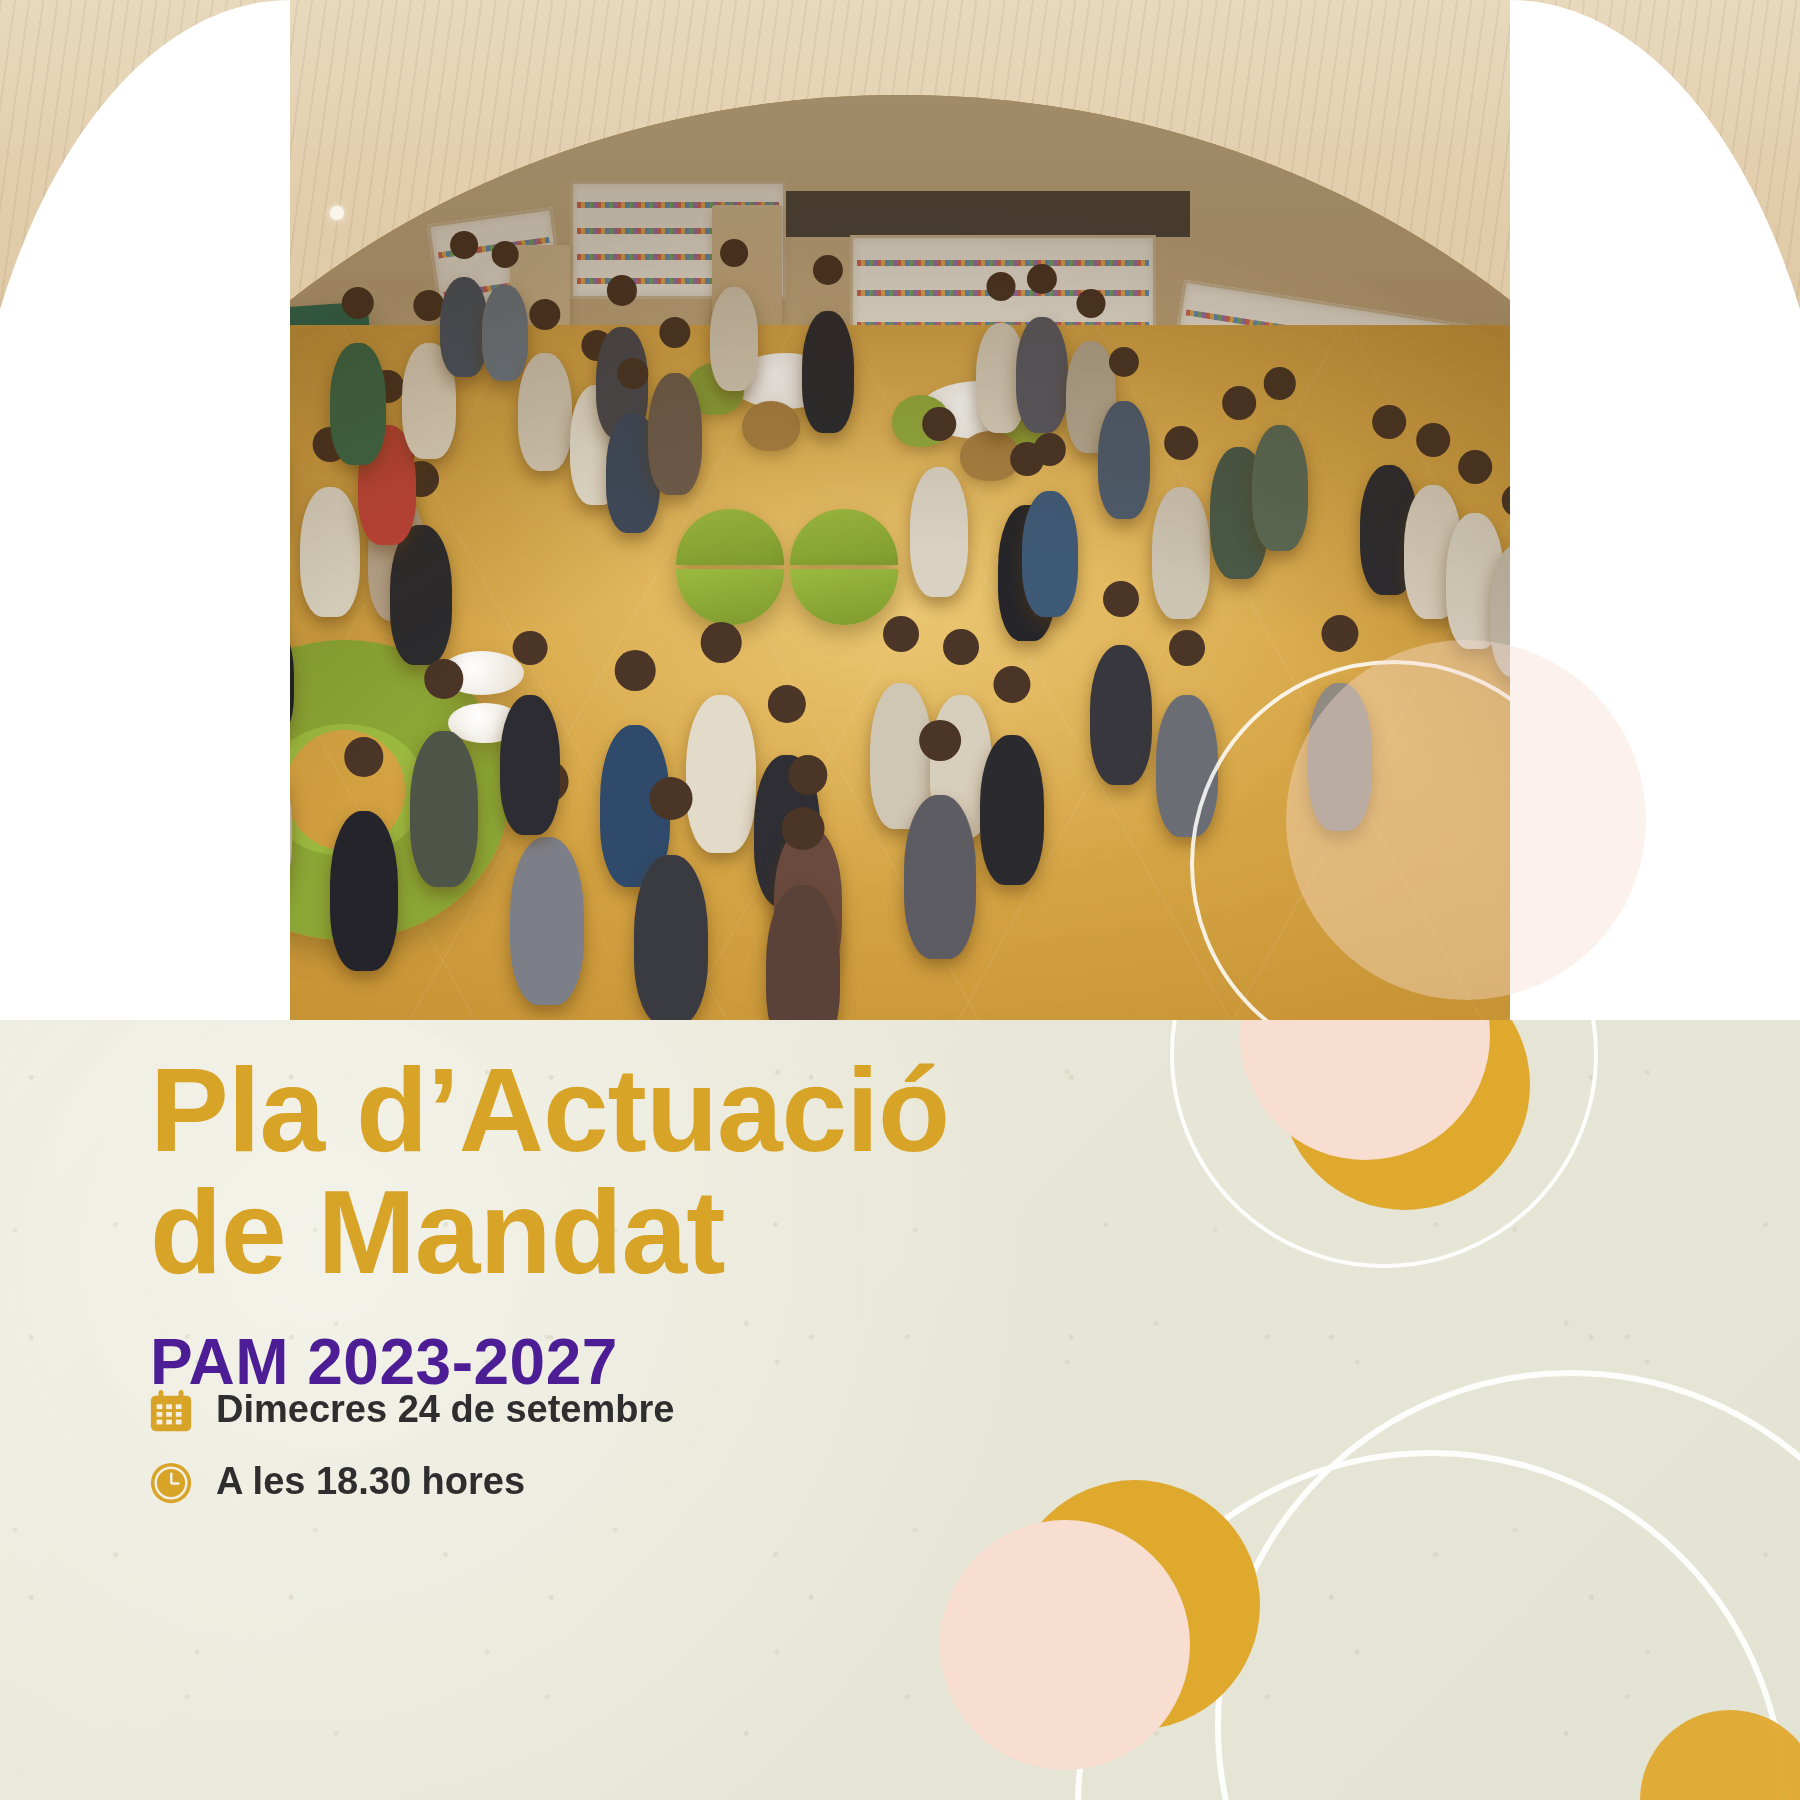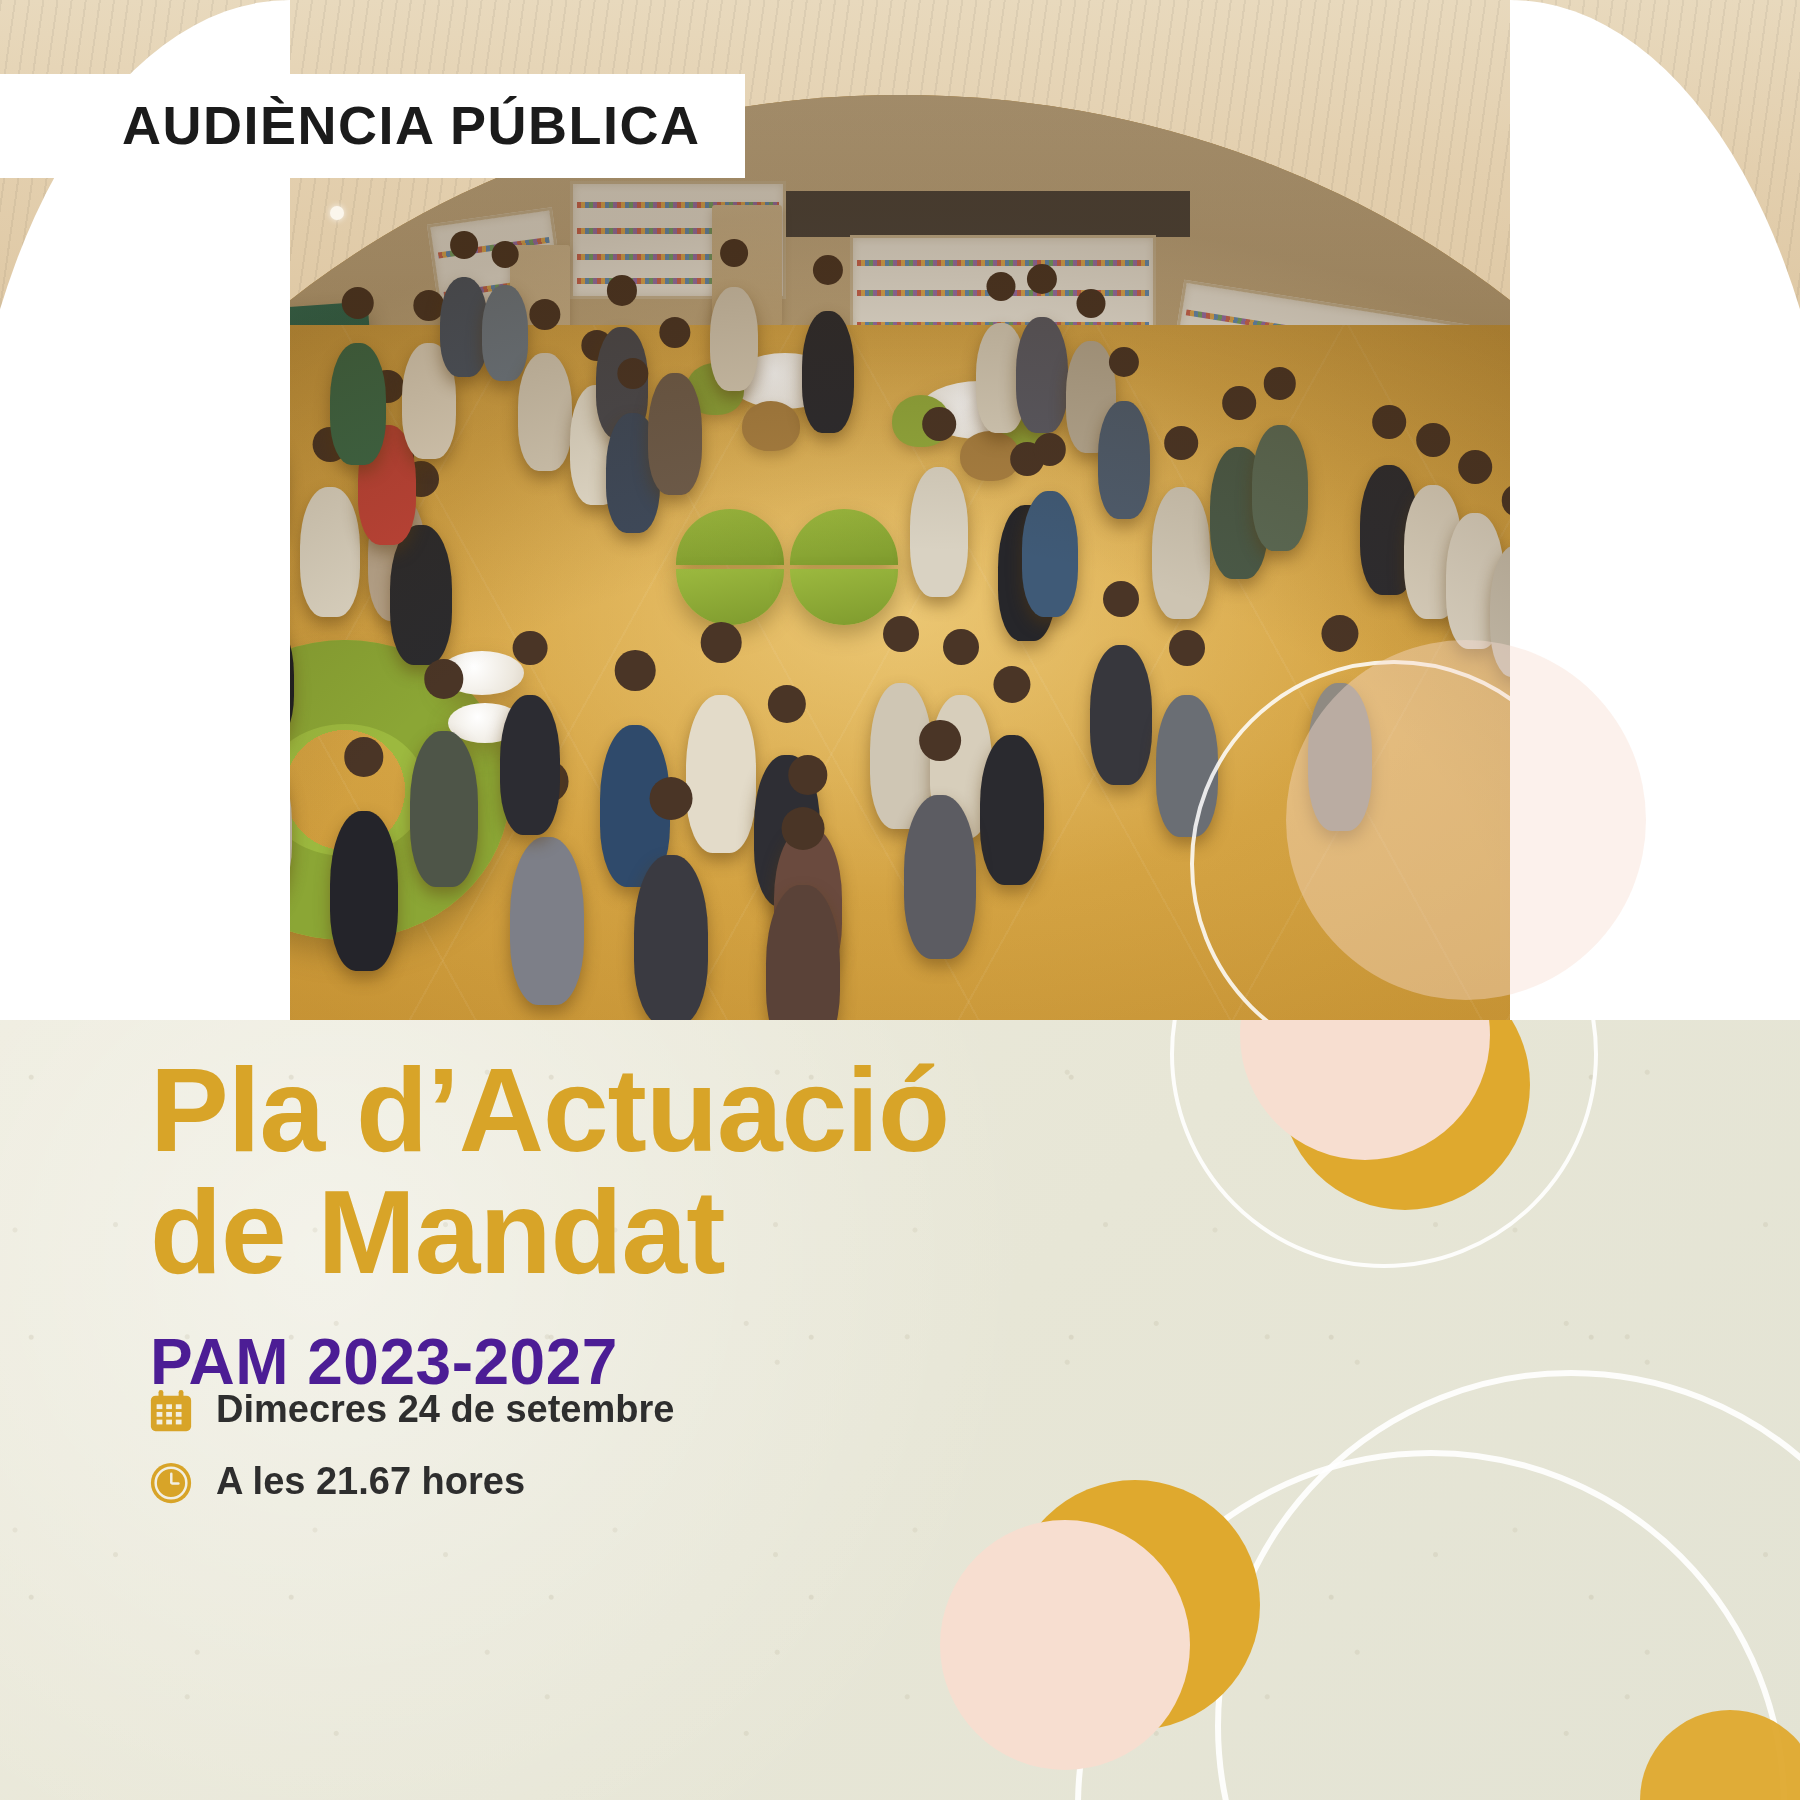--- a/index.html
+++ b/index.html
@@ -454,23 +454,20 @@
       <div class="photo-vignette"></div>
     </div>
 
     <div class="side-wedge left"></div>
     <div class="side-wedge right"></div>
 
     <div class="deco deco-ring" style="left:1190px; top:660px; width:400px; height:400px; border-color: rgba(255,255,255,0.85);"></div>
     <div class="deco deco-disc-peach-soft" style="left:1286px; top:640px; width:360px; height:360px; opacity:.55;"></div>
   </div>
 
-  <div class="kicker">
-    <span>AUDIÈNCIA PÚBLICA</span>
-  </div>
 
   <div class="bottom">
     <div class="paper-speckle"></div>
 
     <div class="deco deco-disc-gold" style="left:1280px; top:-60px; width:250px; height:250px;"></div>
     <div class="deco deco-disc-peach" style="left:1240px; top:-110px; width:250px; height:250px;"></div>
     <div class="deco deco-ring" style="left:1170px; top:-180px; width:420px; height:420px;"></div>
 
     <div class="deco deco-ring" style="left:1215px; top:350px; width:700px; height:700px; border-width:6px;"></div>
     <div class="deco deco-ring" style="left:1075px; top:430px; width:700px; height:700px; border-width:6px;"></div>
@@ -512,19 +509,19 @@
 
     <div class="info-row">
       <div class="info-icon">
         <svg viewBox="0 0 48 48" width="46" height="46" aria-hidden="true">
           <circle cx="24" cy="24" r="21" fill="#d8a428"></circle>
           <circle cx="24" cy="24" r="16" fill="none" stroke="#f2efe2" stroke-width="2.6"></circle>
           <rect x="23" y="13" width="2.6" height="12" rx="1.3" fill="#f2efe2"></rect>
           <rect x="24" y="23.2" width="9" height="2.6" rx="1.3" fill="#f2efe2"></rect>
         </svg>
       </div>
-      <div class="info-text">A les 21.67 hores</div>
+      <div class="info-text">A les 18.30 hores</div>
     </div>
 
 
   </div>
 
 </div>
 
 </body></html>

